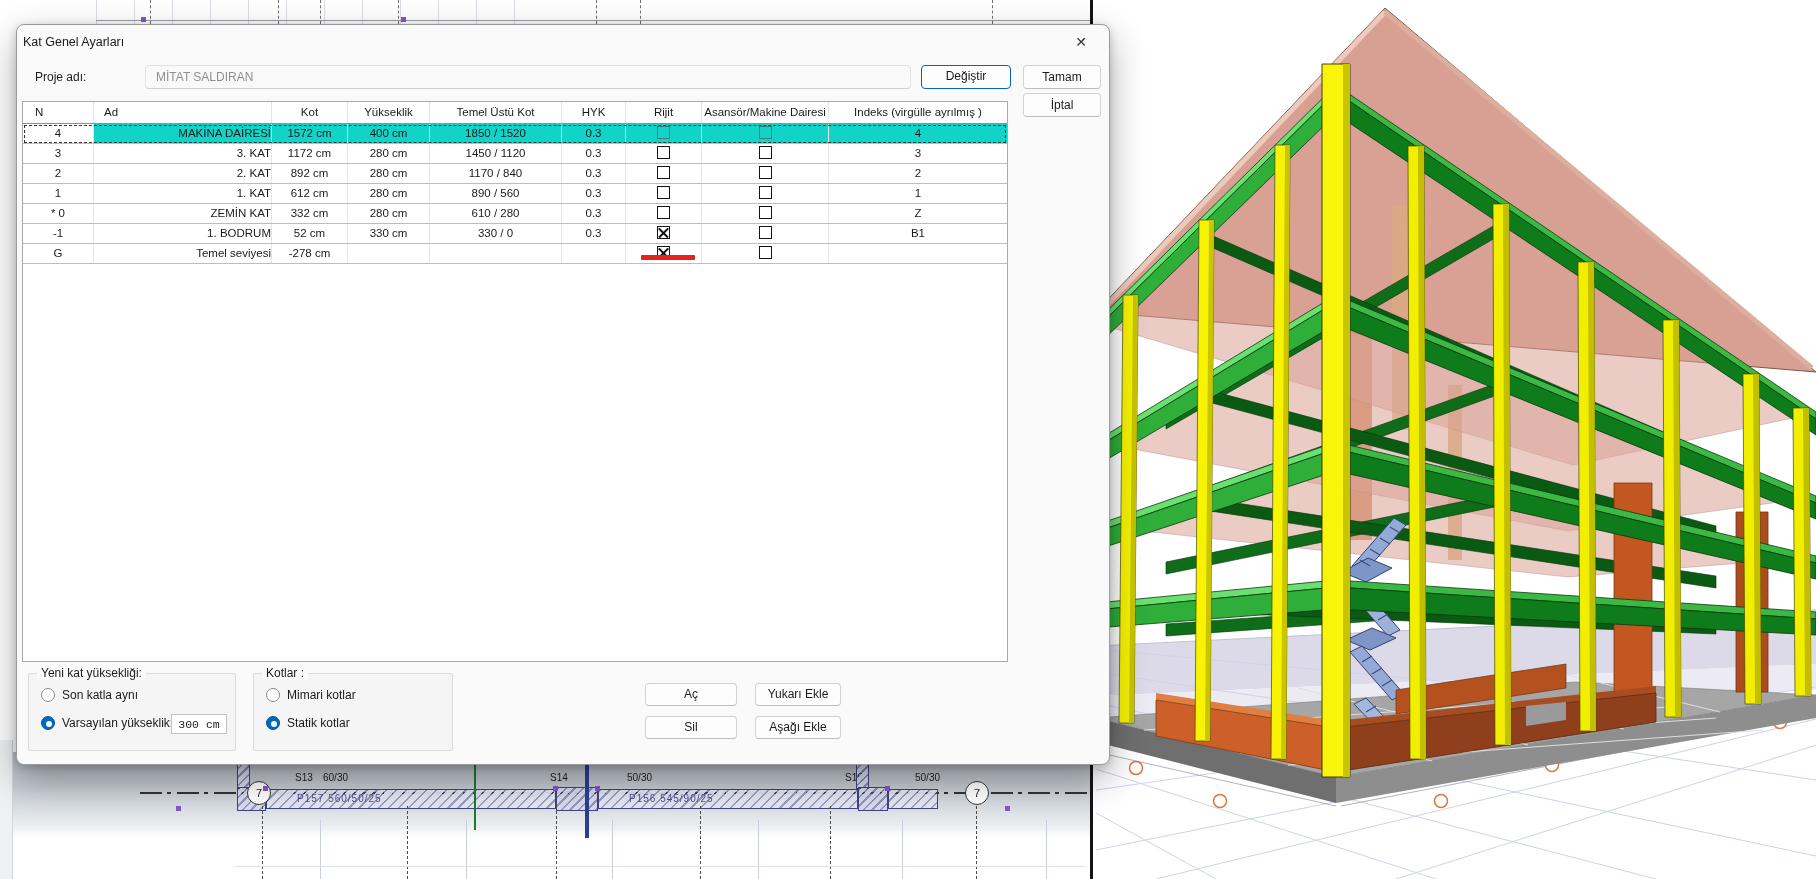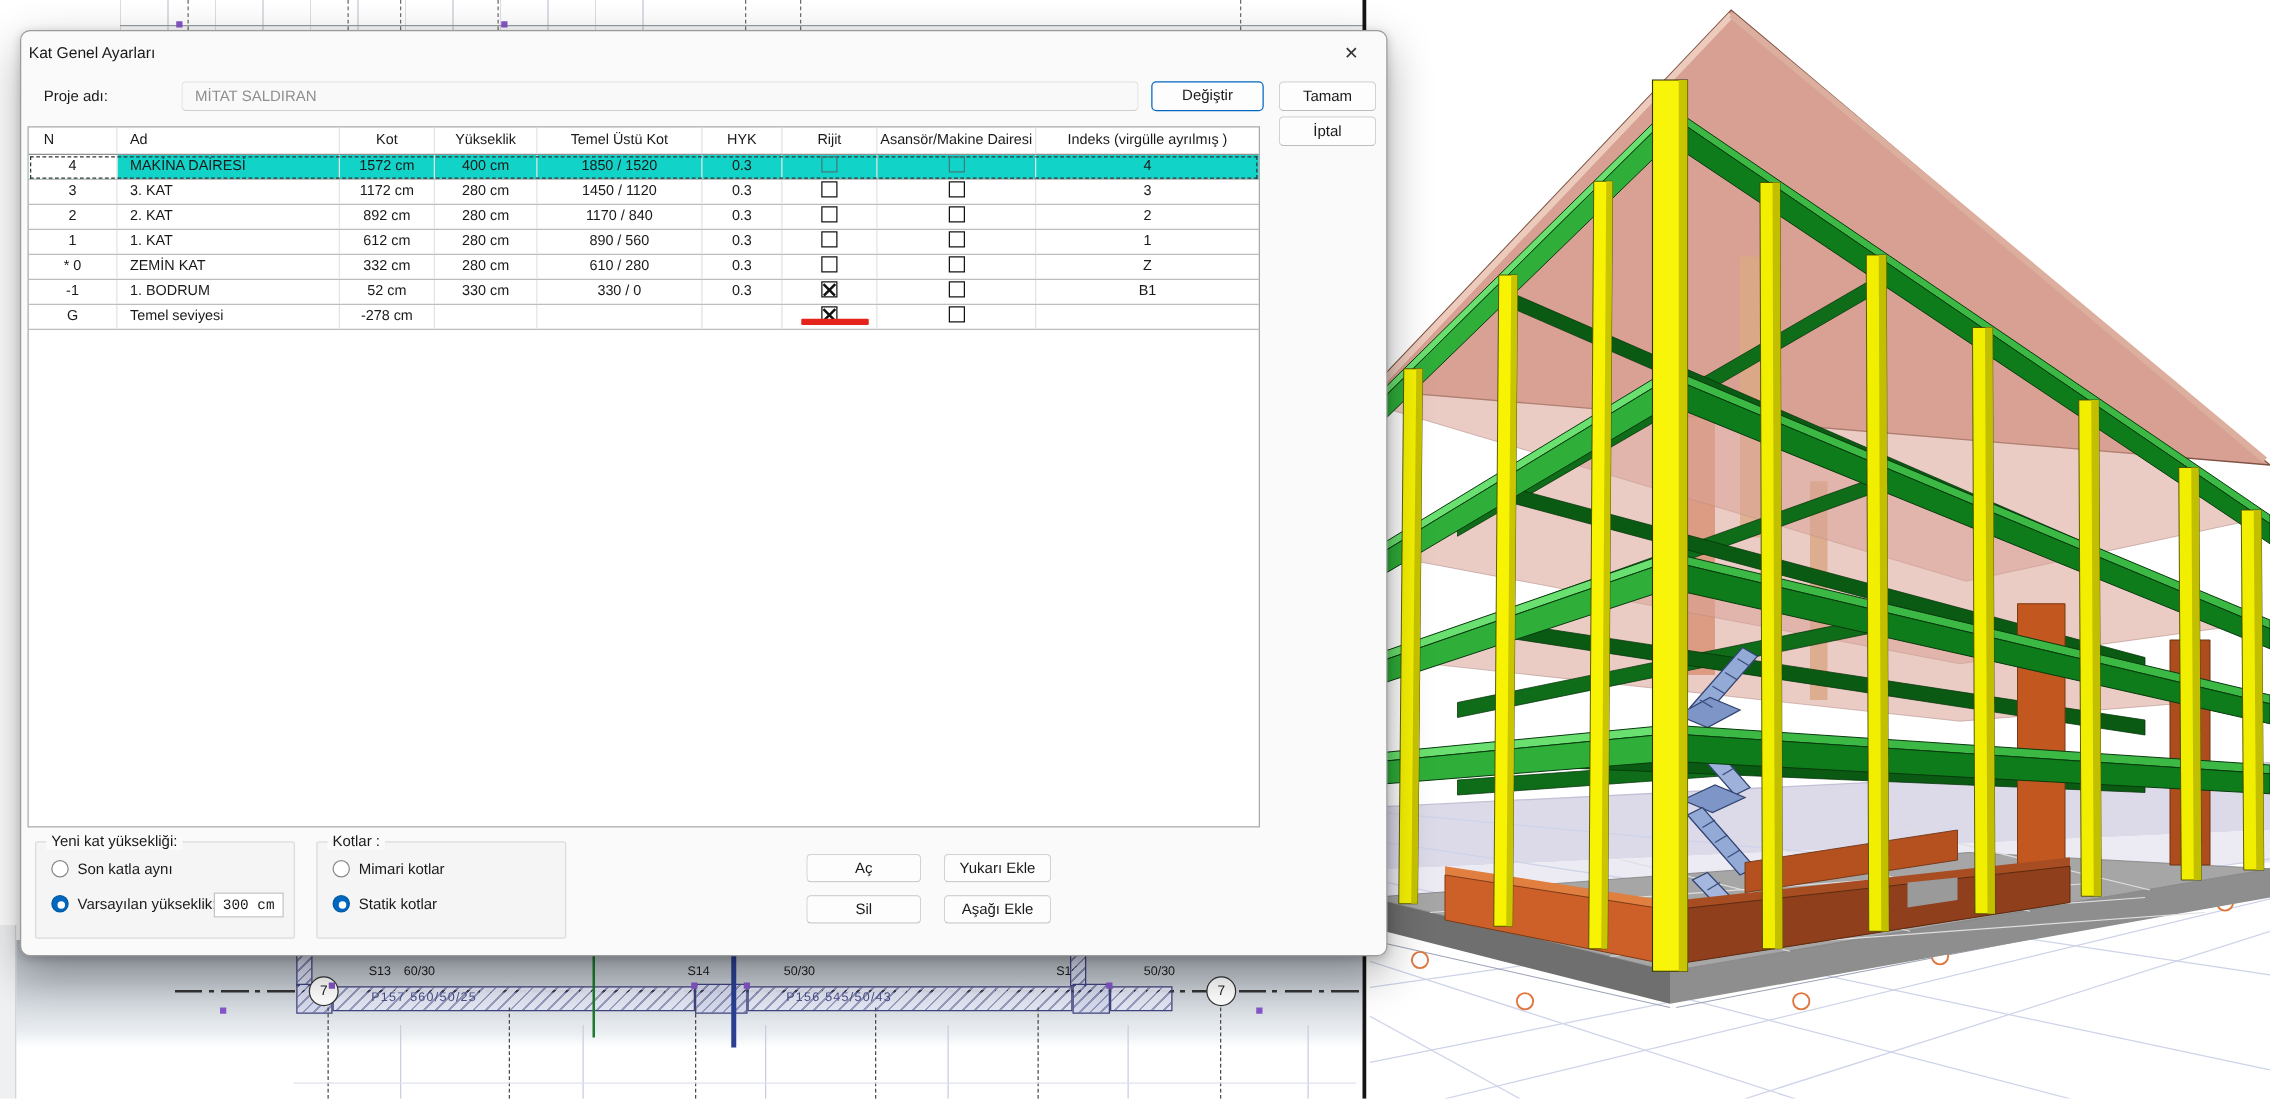--- a/index.html
+++ b/index.html
@@ -57,21 +57,21 @@
   .btn{position:absolute;box-sizing:border-box;background:#fdfdfd;border:1px solid #d2d2d2;border-bottom-color:#bdbdbd;
     border-radius:4px;text-align:center;font-size:12px;color:#1a1a1a;font-family:"Liberation Sans",sans-serif;}
   .btn.accent{border:1.6px solid #0067c0;}
   
   #tbl{position:absolute;left:5px;top:76px;width:986px;height:561px;background:#fff;border:1px solid #a9a9a9;box-sizing:border-box;}
   .trow{display:flex;height:19px;line-height:19px;border-bottom:1px solid #bdbdbd;position:relative;}
   .trow.head{height:21px;line-height:21px;border-bottom:1px solid #8f8f8f;}
   .cell{box-sizing:border-box;border-right:1px solid #e4e4e4;overflow:hidden;white-space:nowrap;
     font-size:11.5px;text-align:center;}
   .cell.last{border-right:none;flex:1;}
-  .c0{width:71px;} .c1{width:178px;text-align:left;padding-left:10px;} .c2{width:76px;} .c3{width:82px;}
+  .c0{width:71px;} .c1{width:178px;text-align:right;padding-left:10px;} .c2{width:76px;} .c3{width:82px;}
   .c4{width:132px;} .c5{width:64px;} .c6{width:76px;} .c7{width:127px;}
   .head .c0{text-align:left;padding-left:12px;} .head .c1{text-align:left;}
   .trow.sel{background:#12d3c8;outline:1px dashed #333;outline-offset:-2px;}
   .trow.sel .c0{background:#fff;}
   .cb{display:inline-block;width:11px;height:11px;border:1.5px solid #141414;background:transparent;
     position:relative;vertical-align:middle;margin-top:-3px;}
   .sel .cb{border-color:#3f7c7c;}
   .cb[data-checked="true"]::before,.cb[data-checked="true"]::after{
     content:"";position:absolute;left:-1px;top:4.6px;width:13px;height:1.6px;background:#111;}
   .cb[data-checked="true"]::before{transform:rotate(45deg);}
@@ -114,21 +114,21 @@
   <div class="slabel" style="left:604px">50/30</div>
   <div class="slabel" style="left:822px">S15</div>
   <div class="slabel" style="left:892px">50/30</div>
 
   <div class="colstub" style="left:237px"></div>
   <div class="colstub" style="left:856px"></div>
 
   <div class="colblock" style="left:237px;width:29px"></div>
   <div class="beam" style="left:266px;width:290px"><span>P157  560/50/25</span></div>
   <div class="colblock" style="left:556px;width:42px"></div>
-  <div class="beam" style="left:598px;width:260px"><span>P156  545/50/43</span></div>
+  <div class="beam" style="left:598px;width:260px"><span>P156  545/90/25</span></div>
   <div class="colblock" style="left:858px;width:30px"></div>
   <div class="beam" style="left:888px;width:50px"></div>
 
   <div class="bubble" style="left:247px">7</div>
   <div class="bubble" style="left:965px">7</div>
 
   <div class="vdash" style="left:262px;top:66px;height:73px"></div>
   <div class="vdash" style="left:407px;top:66px;height:73px"></div>
   <div class="vdash" style="left:556px;top:66px;height:73px"></div>
   <div class="vdash" style="left:700px;top:66px;height:73px"></div>

